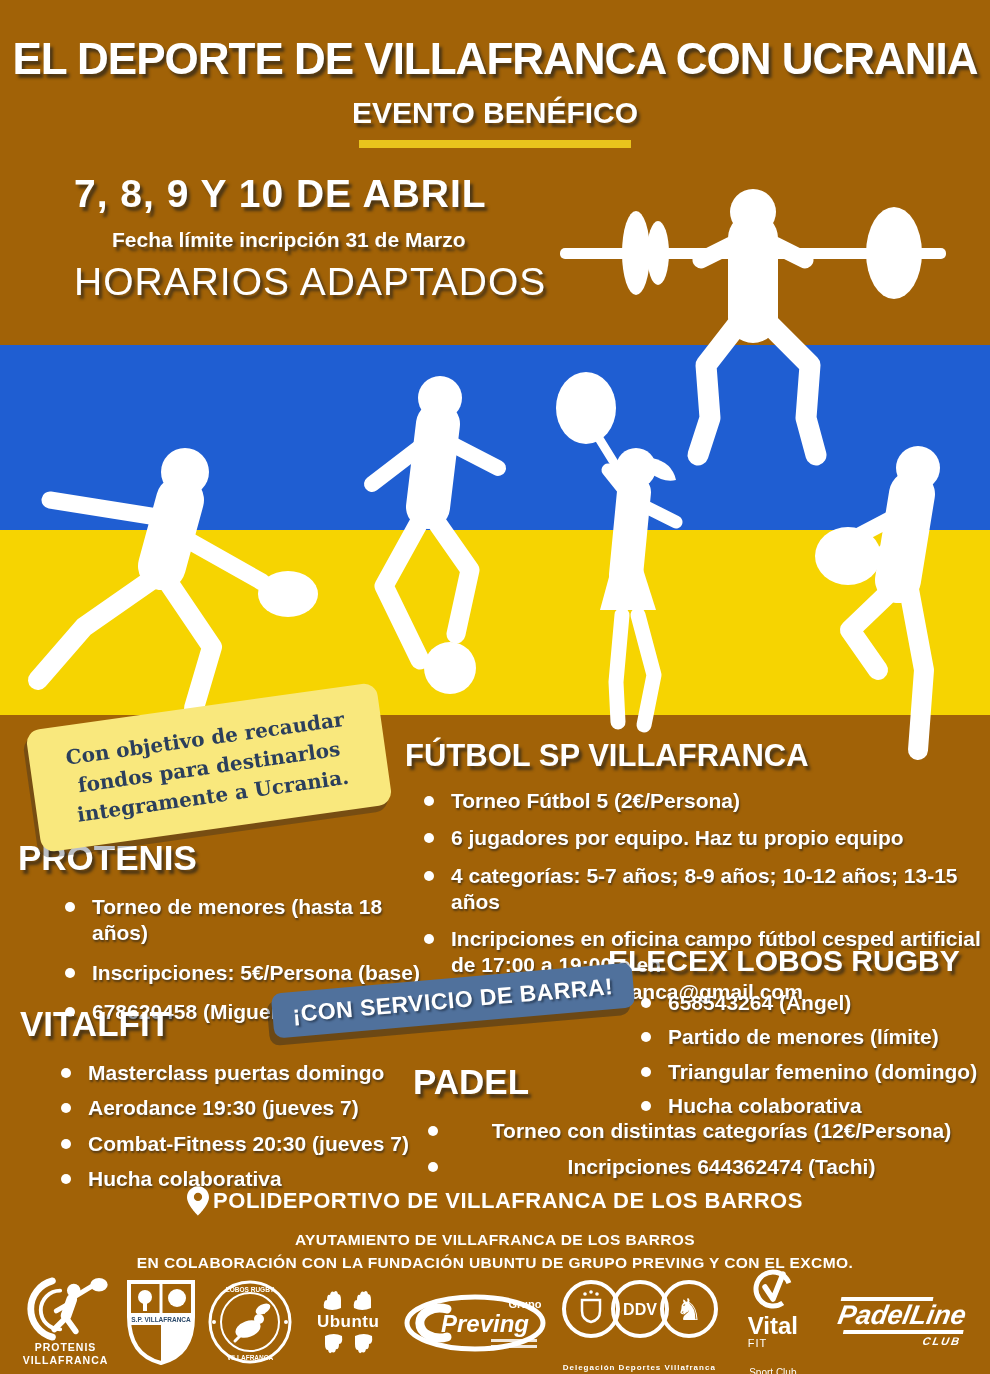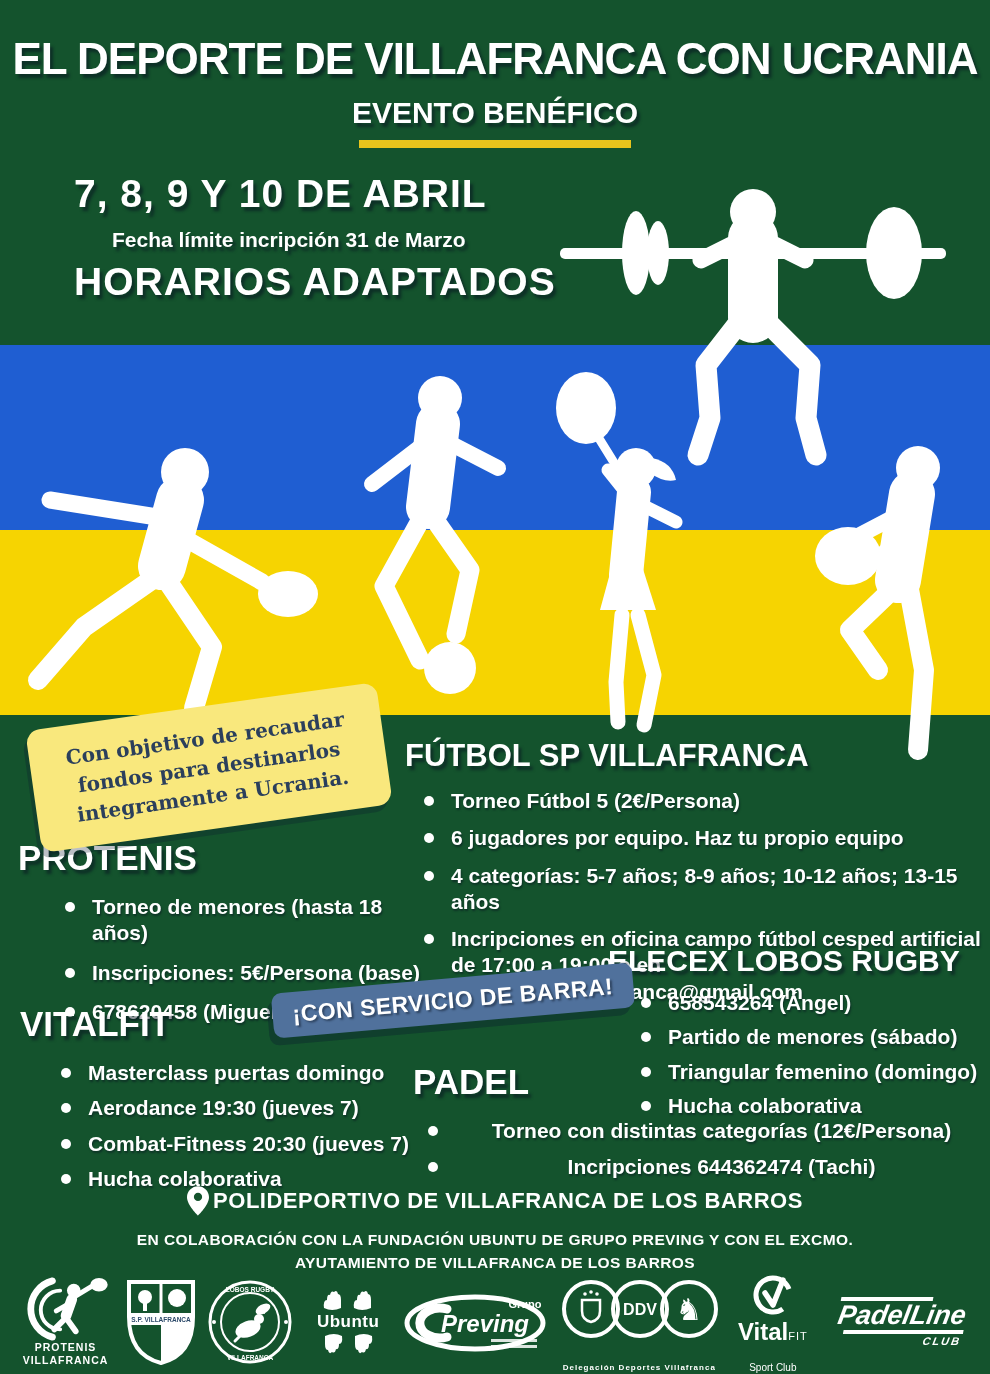--- a/index.html
+++ b/index.html
@@ -1,32 +1,32 @@
 <!DOCTYPE html>
 <html><head>
 <meta charset="utf-8">
 <style>
   html,body { margin:0; padding:0; }
   .poster {
     position:relative; width:990px; height:1374px; overflow:hidden;
-    background:#14532d;
+    background:#a16207;
     font-family:"Liberation Sans", sans-serif;
     color:#fff;
   }
   .abs { position:absolute; }
   .shadowed { text-shadow: 3px 4px 3px rgba(8,18,32,.55); }
 
   
   .title { top:34px; left:0; width:100%; text-align:center; font-size:44px; font-weight:bold; letter-spacing:-1px; z-index:5; }
   .subtitle { top:96px; left:0; width:100%; text-align:center; font-size:30px; font-weight:bold; z-index:5; }
   .subtitle-underline { top:140px; left:50%; transform:translateX(-50%); width:272px; height:8px; background:#e9c41c; z-index:5; }
 
   .dates { top:172px; left:74px; font-size:39px; font-weight:bold; letter-spacing:1px; z-index:5; }
   .deadline { top:228px; left:112px; font-size:21px; font-weight:bold; z-index:5; }
-  .schedule { top:260px; left:74px; font-size:39px; font-weight:bold; letter-spacing:1px; z-index:5; }
+  .schedule { top:260px; left:74px; font-size:39px; font-weight:normal; letter-spacing:1px; z-index:5; }
 
   
   .stripe-blue { top:345px; left:0; width:990px; height:185px; background:#1f5ed2; z-index:1; }
   .stripe-yellow { top:530px; left:0; width:990px; height:185px; background:#f6d401; z-index:1; }
   .silhouette { z-index:2; }
 
   
   .note {
     top:706px; left:32px; width:330px; padding:18px 12px;
     background:#f9e87d; border-radius:14px; transform:rotate(-8deg);
@@ -83,21 +83,21 @@
   .logo-caption { font-size:10.5px; font-weight:bold; letter-spacing:1px; line-height:1.2; text-align:center; }
   svg text { font-family:"Liberation Sans", sans-serif; }
 
   .padelline-wrap { transform:skewX(-10deg); display:flex; flex-direction:column; align-items:flex-start; }
   .padelline-topline { width:92px; height:4px; background:#fff; margin-left:0; }
   .padelline-name { font-size:27px; font-weight:bold; font-style:italic; letter-spacing:0; line-height:1.05; }
   .padelline-bottom { align-self:flex-end; display:flex; flex-direction:column; align-items:flex-end; }
   .padelline-line2 { width:120px; height:4px; background:#fff; margin:1px 0; }
   .padelline-club { font-size:11px; font-weight:bold; font-style:italic; letter-spacing:2px; }
 
-  .vital-row { display:flex; align-items:baseline; line-height:1; margin-top:2px; }
+  .vital-row { display:flex; align-items:baseline; line-height:1; margin-top:2px;flex-direction:column; }
   .vital-main { font-size:24px; font-weight:bold; }
   .vital-fit { font-size:11px; font-weight:normal; letter-spacing:1px; }
   .vital-sub { font-size:10px; font-weight:normal; margin-top:18px; }
 </style>
 </head>
 <body>
 
 <div class="poster">
 
   <div class="abs stripe-blue"></div>
@@ -197,21 +197,21 @@
       <li>678620458 (Miguel Ángel)</li>
     </ul>
   </div>
 
   <div class="abs badge">¡CON SERVICIO DE BARRA!</div>
 
   <div class="abs section sec-elecex">
     <h2 class="shadowed">ELECEX LOBOS RUGBY</h2>
     <ul class="blist">
       <li>658543264 (Ángel)</li>
-      <li>Partido de menores (sábado)</li>
+      <li>Partido de menores (límite)</li>
       <li>Triangular femenino (domingo)</li>
       <li>Hucha colaborativa</li>
     </ul>
   </div>
 
   <div class="abs section sec-vitalfit">
     <h2 class="shadowed">VITALFIT</h2>
     <ul class="blist">
       <li>Masterclass puertas domingo</li>
       <li>Aerodance 19:30 (jueves 7)</li>
@@ -229,22 +229,22 @@
   </div>
 
   <div class="abs location-row">
     <svg width="22" height="30" viewBox="0 0 24 32">
       <path fill="#fff" fill-rule="evenodd" d="M12,0 C5.4,0 0,5.4 0,12 c0,8.5 12,20 12,20 s12,-11.5 12,-20 C24,5.4 18.6,0 12,0 z M12,16 a4.5,4.5 0 1 1 0,-9 a4.5,4.5 0 1 1 0,9 z"></path>
     </svg>
     <span class="loc-text">POLIDEPORTIVO DE VILLAFRANCA DE LOS BARROS</span>
   </div>
 
   <div class="abs collab">
+    <div>AYUTAMIENTO DE VILLAFRANCA DE LOS BARROS</div>
     <div>EN COLABORACIÓN CON  LA FUNDACIÓN UBUNTU DE GRUPO PREVING Y CON EL EXCMO.</div>
-    <div>AYUTAMIENTO DE VILLAFRANCA DE LOS BARROS</div>
   </div>
 
   <div class="abs logos">
 
     <div class="logo" style="width:104px">
       <svg width="96" height="64" viewBox="0 0 96 66">
         <g stroke="#fff" fill="none" stroke-linecap="round">
           <path d="M34,4 A30,30 0 0 0 34,62" stroke-width="7"></path>
           <path d="M42,14 A19,19 0 0 0 42,54" stroke-width="4"></path>
           <circle cx="56" cy="14" r="7" fill="#fff" stroke="none"></circle>

